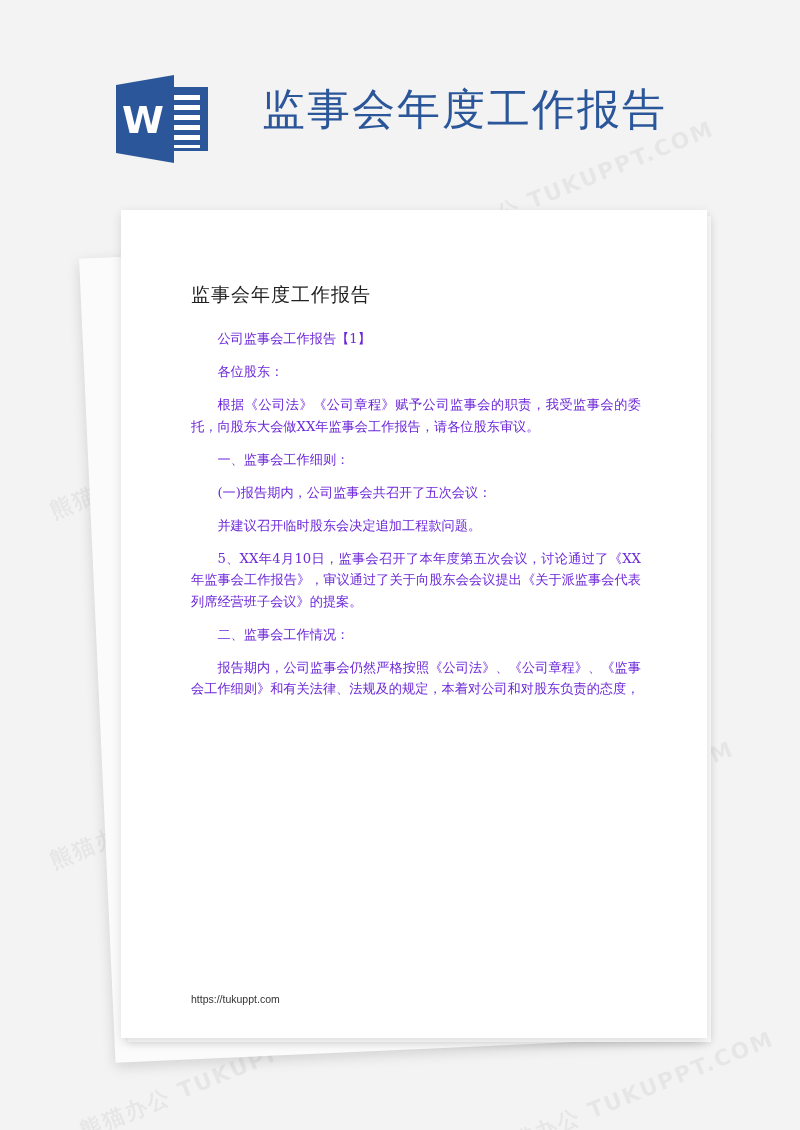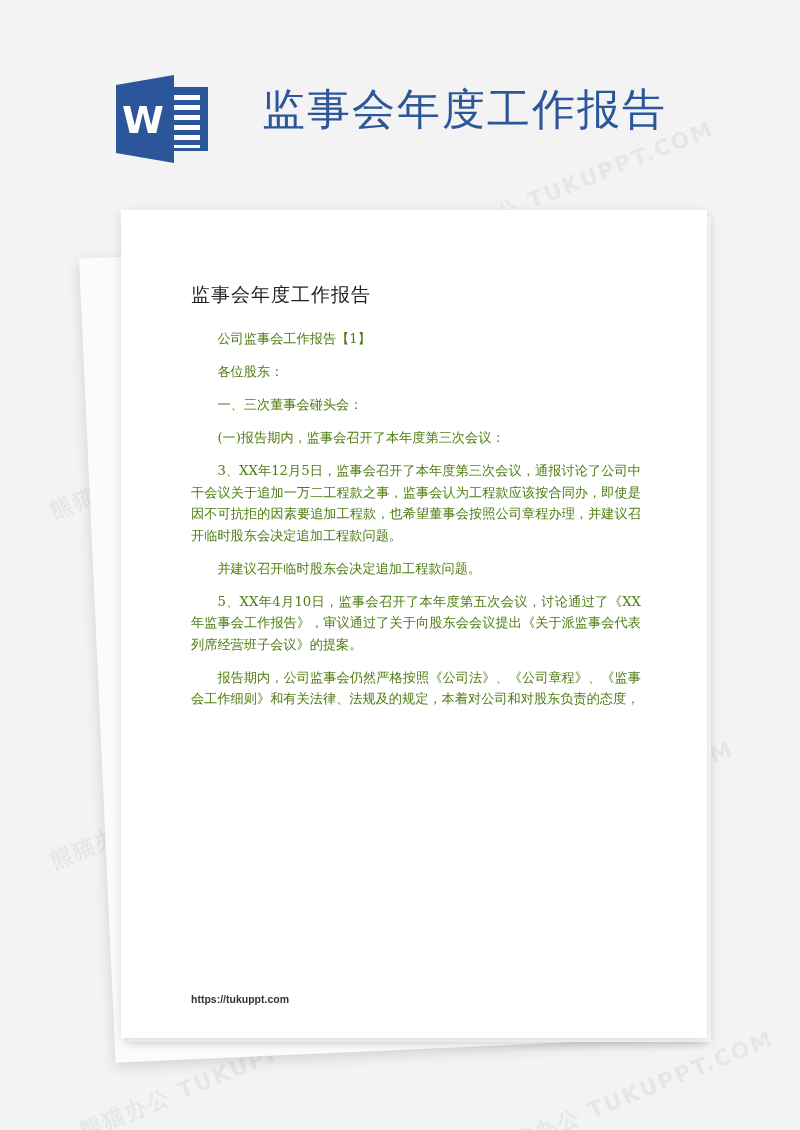--- a/index.html
+++ b/index.html
@@ -40,27 +40,27 @@
     position: absolute; left: 121px; top: 210px; width: 586px; height: 828px;
     background: #ffffff;
     box-shadow: 0 3px 10px rgba(0,0,0,0.12);
   }
   .doc-title {
     position: absolute; left: 70px; top: 72px;
     font-size: 19px; color: #222; letter-spacing: 1px;
   }
   .body-text {
     position: absolute; left: 70px; top: 118px; width: 450px;
-    font-size: 13.2px; color: #4d7c0f; line-height: 21.5px;
+    font-size: 13.2px; color: #6d28d9; line-height: 21.5px;
   }
   .para { margin: 0 0 11.5px 0; text-indent: 2em; text-align: justify; }
   .footer-url {
     position: absolute; left: 70px; top: 783px;
     font-family: "Liberation Sans", "DejaVu Sans", sans-serif;
-    font-size: 10.5px; color: #333; font-weight: bold;
+    font-size: 10.5px; color: #333;
   }
 </style>
 </head>
 <body>
 
 <div class="header">
   <svg class="word-icon" viewBox="0 0 100 90">
     <rect x="34" y="14" width="62" height="64" fill="#2b579a"></rect>
     <g fill="#ffffff">
       <rect x="52" y="22" width="36" height="5"></rect>
@@ -86,22 +86,23 @@
 
 <div class="sheet-back"></div>
 <div class="sheet-mid"></div>
 
 <div class="page">
   <div class="doc-title">监事会年度工作报告</div>
 
   <div class="body-text">
     <p class="para">公司监事会工作报告【1】</p>
     <p class="para">各位股东：</p>
-    <p class="para">一、三次董事会碰头会：</p>
-    <p class="para">(一)报告期内，监事会召开了本年度第三次会议：</p>
-    <p class="para">3、XX年12月5日，监事会召开了本年度第三次会议，通报讨论了公司中干会议关于追加一万二工程款之事，监事会认为工程款应该按合同办，即使是因不可抗拒的因素要追加工程款，也希望董事会按照公司章程办理，并建议召开临时股东会决定追加工程款问题。</p>
+    <p class="para">根据《公司法》《公司章程》赋予公司监事会的职责，我受监事会的委托，向股东大会做XX年监事会工作报告，请各位股东审议。</p>
+    <p class="para">一、监事会工作细则：</p>
+    <p class="para">(一)报告期内，公司监事会共召开了五次会议：</p>
     <p class="para">并建议召开临时股东会决定追加工程款问题。</p>
     <p class="para">5、XX年4月10日，监事会召开了本年度第五次会议，讨论通过了《XX年监事会工作报告》，审议通过了关于向股东会会议提出《关于派监事会代表列席经营班子会议》的提案。</p>
+    <p class="para">二、监事会工作情况：</p>
     <p class="para">报告期内，公司监事会仍然严格按照《公司法》、《公司章程》、《监事会工作细则》和有关法律、法规及的规定，本着对公司和对股东负责的态度，</p>
   </div>
 
   <div class="footer-url">https://tukuppt.com</div>
 </div>
 
 </body></html>

